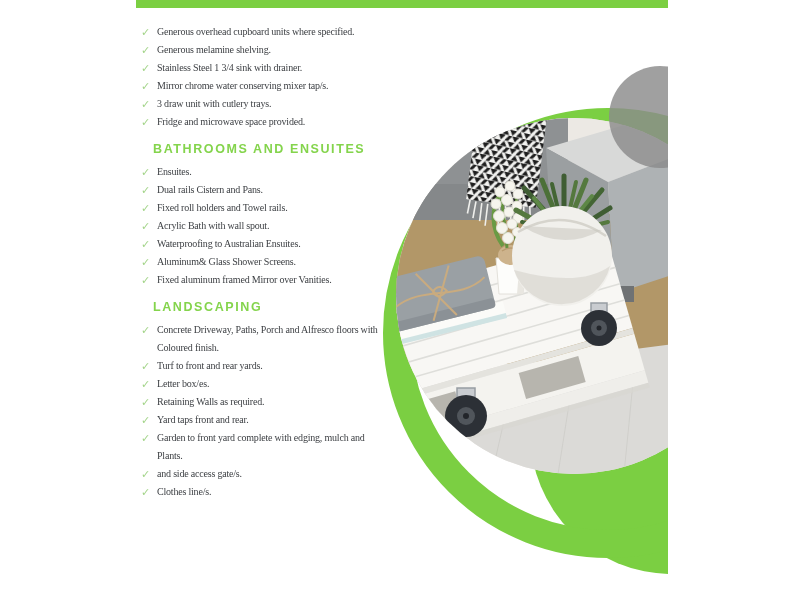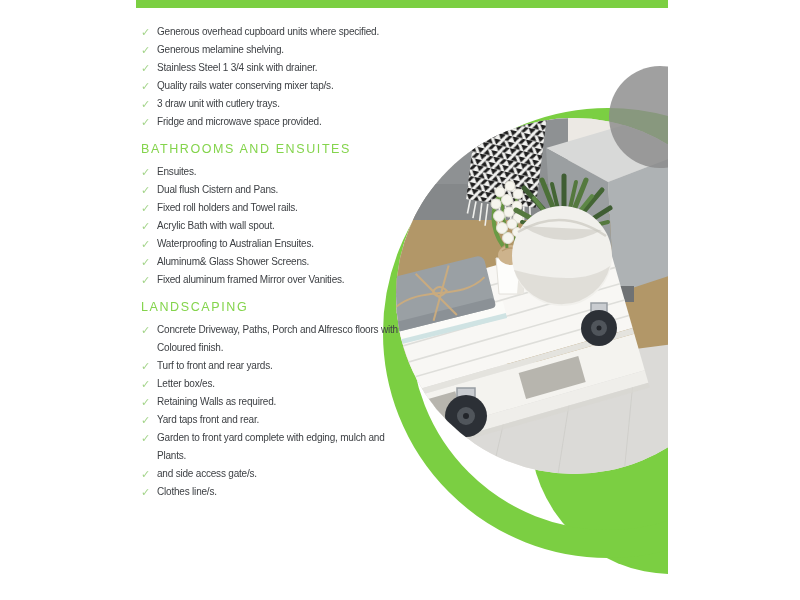--- a/index.html
+++ b/index.html
@@ -11,31 +11,31 @@
     position:absolute;left:136px;top:0;width:532px;height:8px;
     background:var(--accent-green,#7bcf42);z-index:3;
   }
   
   .content{
     position:absolute;left:141px;top:23px;width:270px;z-index:2;
     color:var(--body-text,#3e4145);font-size:10px;letter-spacing:-0.2px;line-height:18px;
   }
   .section{margin:0;}
   .section h2{
-    font-size:12.5px;font-weight:normal;letter-spacing:1.6px;
-    color:var(--heading-green,#84d44c);margin:11px 0 6px 0;line-height:15px;
+    font-size:12.5px;font-weight:bold;letter-spacing:1.6px;
+    color:var(--heading-green,#84d44c);margin:11px 0 6px 12px;line-height:15px;
   }
   ul.items{list-style:none;margin:0;padding:0;}
   li.item{display:flex;align-items:flex-start;margin:0;}
   .check{
     flex:0 0 16px;width:16px;color:var(--check-green,#a3d489);
     font-size:11px;line-height:18px;letter-spacing:0;
   }
   .txt{flex:1 1 auto;}
-  .txt .ln{display:block;white-space:nowrap;}
+  .txt .ln{display:block;white-space:nowrap;font-family:Liberation Serif, serif;}
   
   .art{position:absolute;left:0;top:0;width:668px;height:600px;overflow:hidden;z-index:1;}
   .art *{position:absolute;}
   .circle-bottom{
     left:530px;top:290px;width:284px;height:284px;border-radius:50%;
     background:var(--accent-green,#7bcf42);
   }
   .ring{
     left:383px;top:108px;width:450px;height:450px;border-radius:50%;
     box-sizing:border-box;border:28px solid var(--accent-green,#7bcf42);
@@ -79,21 +79,21 @@
     <li class="item">
       <span class="check">✓</span>
       <span class="txt">
               <span class="ln">Stainless Steel 1 3/4 sink with drainer.</span>
             </span>
     </li>
 
     <li class="item">
       <span class="check">✓</span>
       <span class="txt">
-              <span class="ln">Quality rails water conserving mixer tap/s.</span>
+              <span class="ln">Mirror chrome water conserving mixer tap/s.</span>
             </span>
     </li>
 
     <li class="item">
       <span class="check">✓</span>
       <span class="txt">
               <span class="ln">3 draw unit with cutlery trays.</span>
             </span>
     </li>
 
@@ -112,21 +112,21 @@
     <li class="item">
       <span class="check">✓</span>
       <span class="txt">
               <span class="ln">Ensuites.</span>
             </span>
     </li>
 
     <li class="item">
       <span class="check">✓</span>
       <span class="txt">
-              <span class="ln">Dual flush Cistern and Pans.</span>
+              <span class="ln">Dual rails Cistern and Pans.</span>
             </span>
     </li>
 
     <li class="item">
       <span class="check">✓</span>
       <span class="txt">
               <span class="ln">Fixed roll holders and Towel rails.</span>
             </span>
     </li>
 

